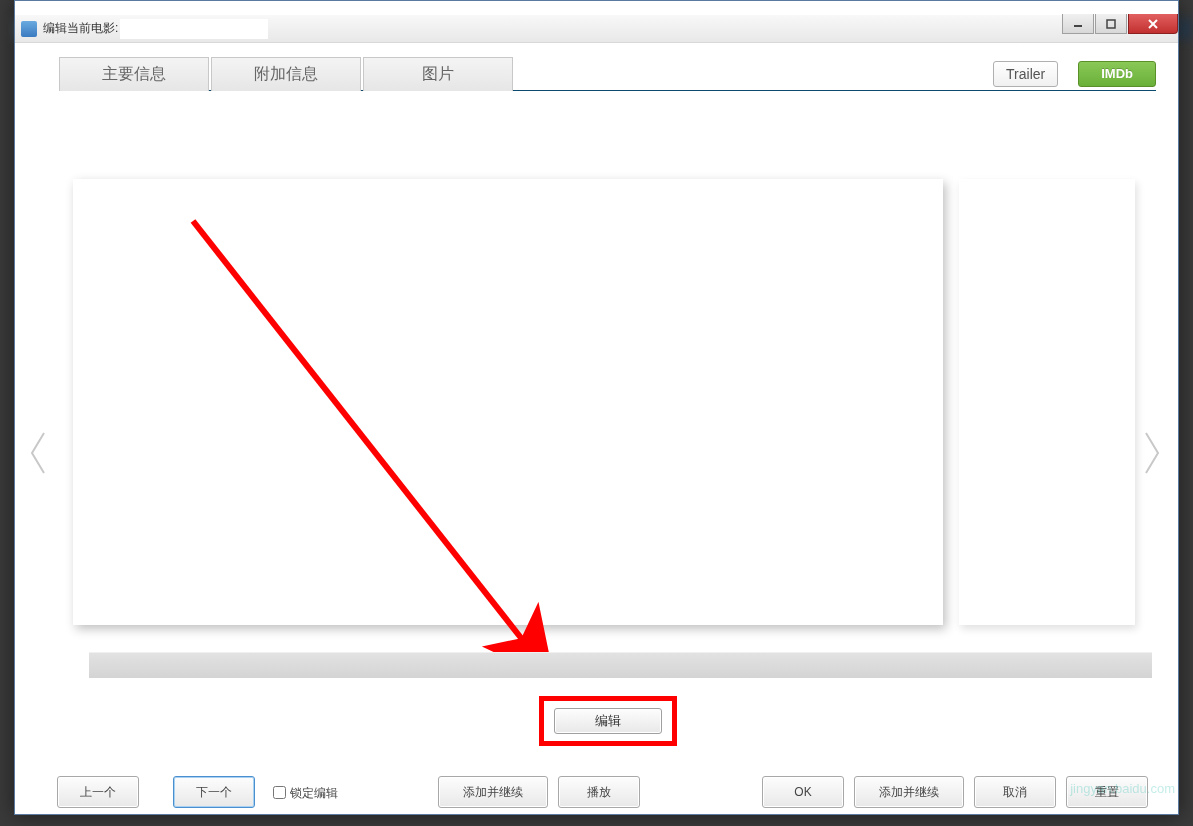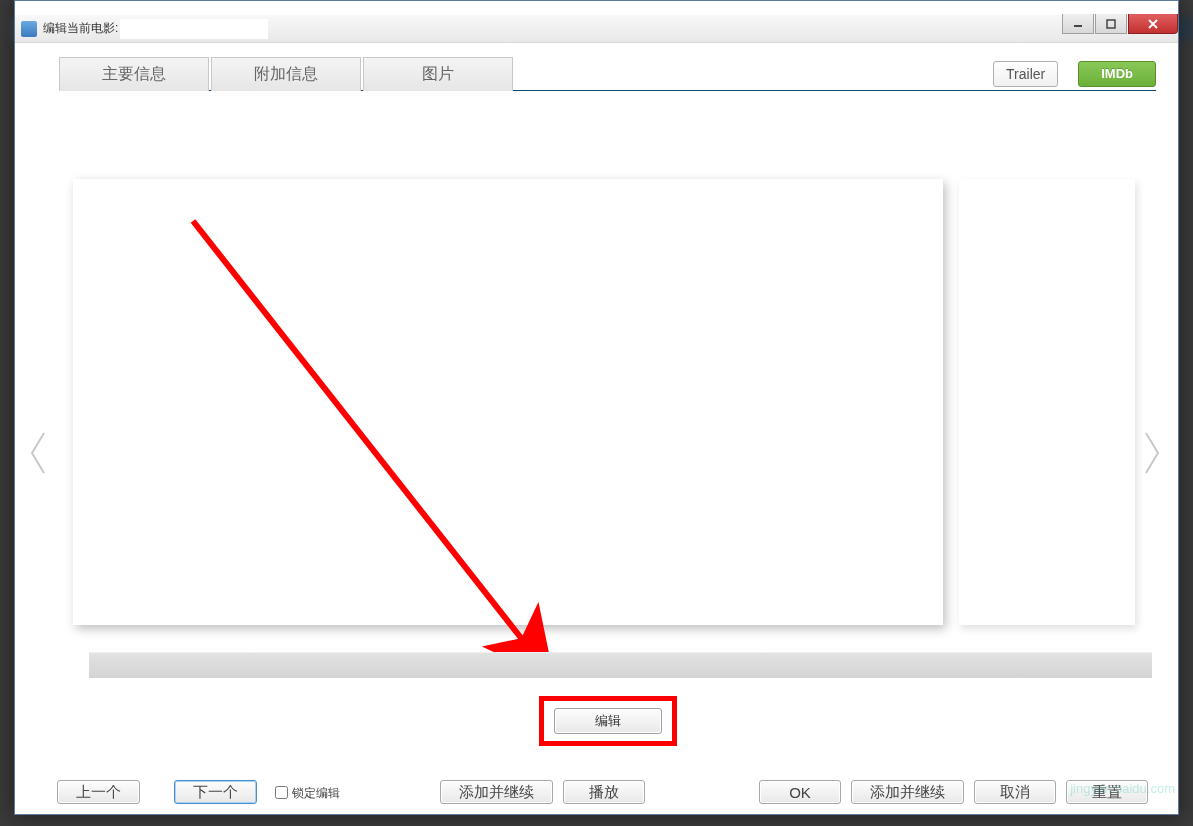--- a/index.html
+++ b/index.html
@@ -203,27 +203,27 @@
   }
   .bottom-bar {
     position: absolute;
     left: 42px; right: 30px; top: 777px;
     height: 28px;
     display: flex;
     align-items: center;
     gap: 10px;
   }
   .btn {
-    height: 24px;
+    height: 32px;
     padding: 0 18px;
     min-width: 82px;
     background: linear-gradient(#fdfdfd, #e8e8e8);
     border: 1px solid #a8a8a8;
     border-radius: 3px;
-    font-size: 15px;
+    font-size: 12px;
     color: #444;
     display: flex; align-items: center; justify-content: center;
     cursor: pointer;
     box-shadow: inset 0 0 0 1px #fff;
   }
   .btn.highlighted {
     border: 1px solid #4a90d0;
     box-shadow: inset 0 0 0 1px #a8d0f0;
     margin-left: 24px;
   }

